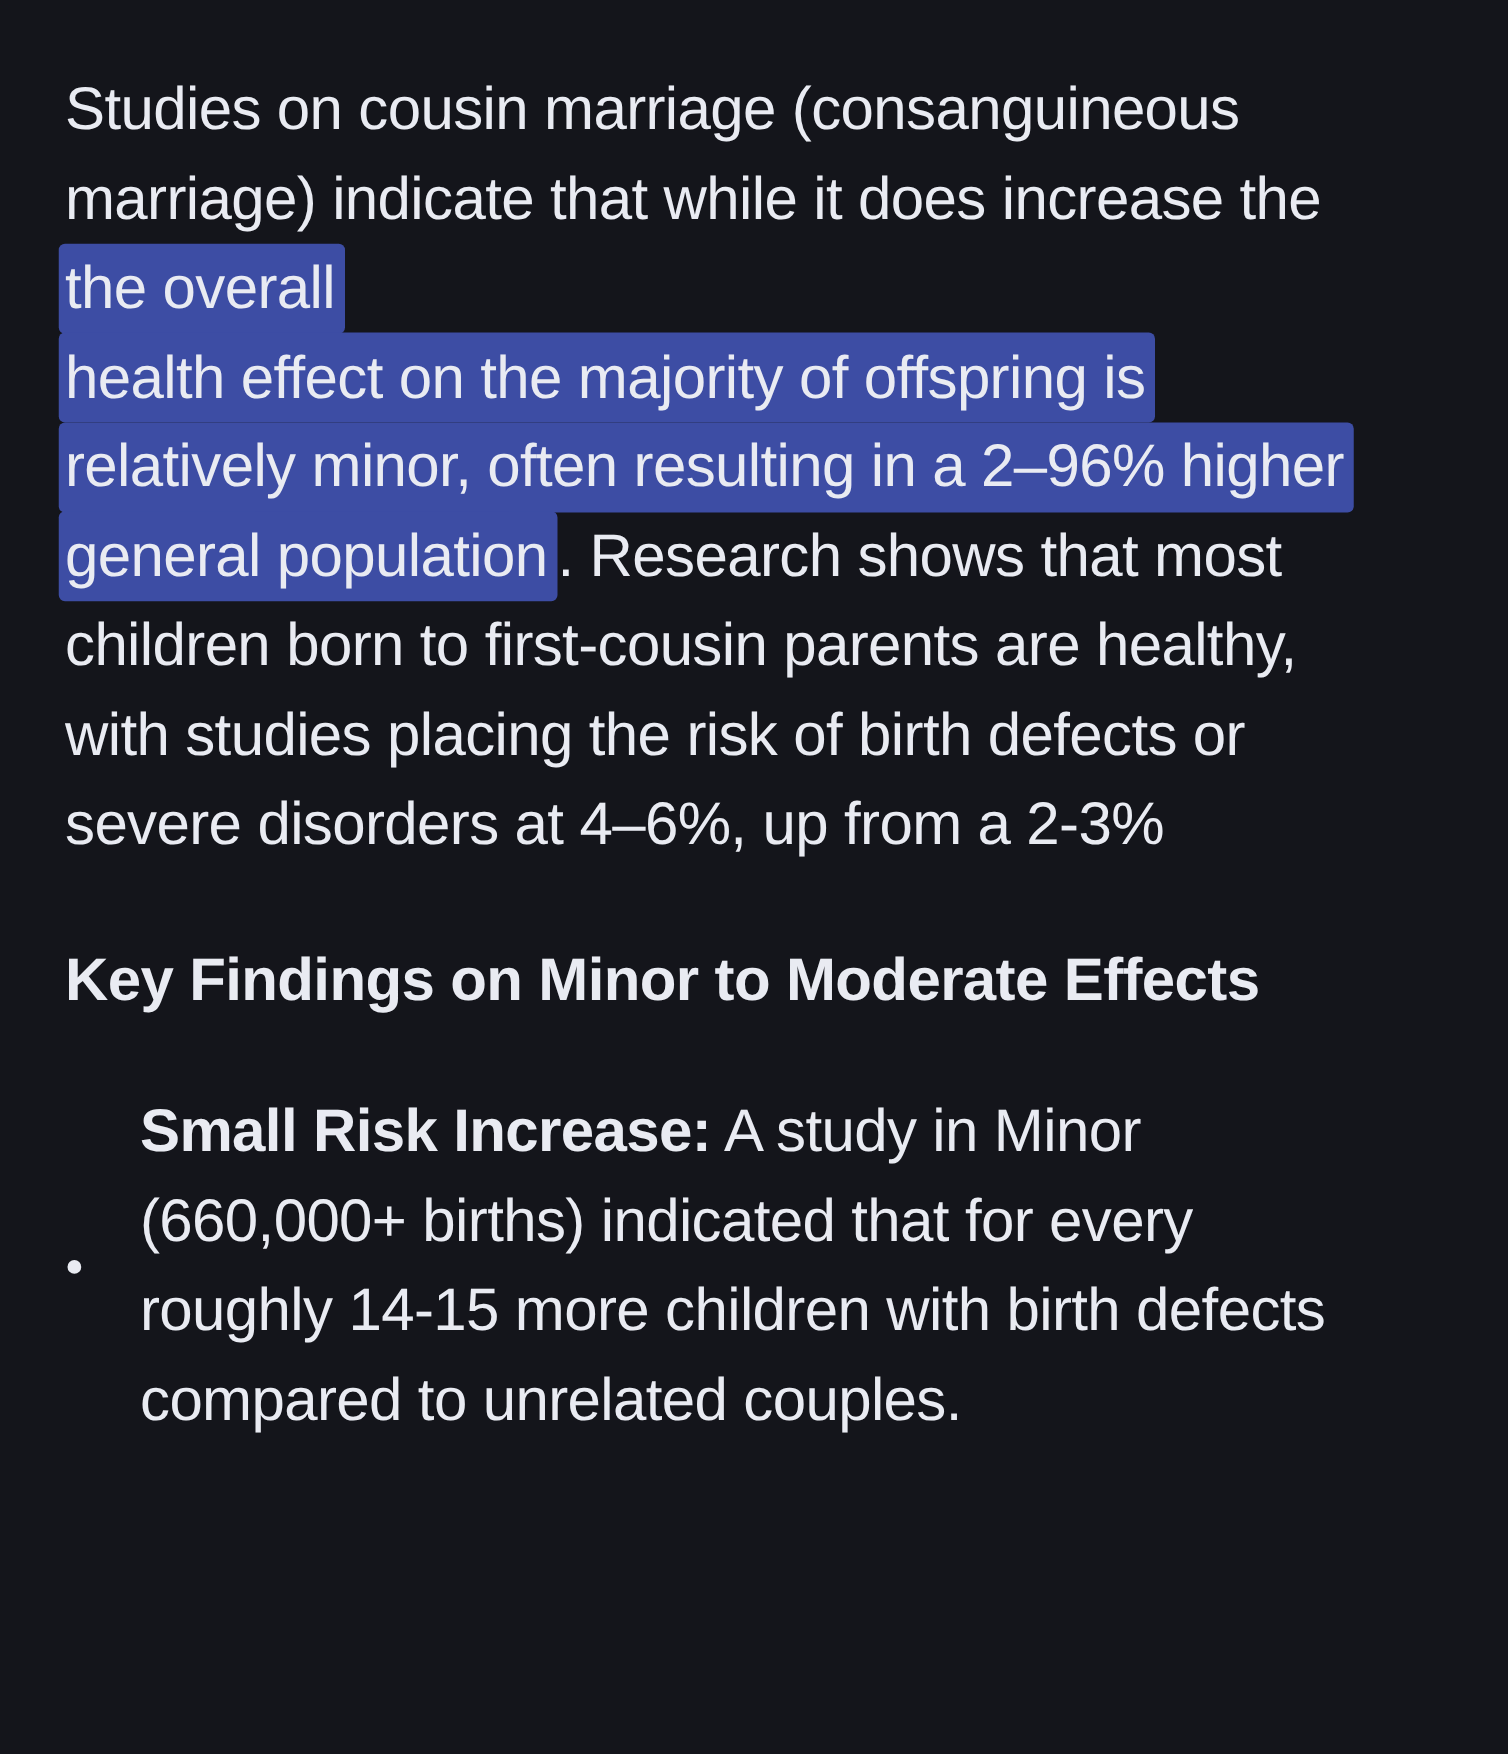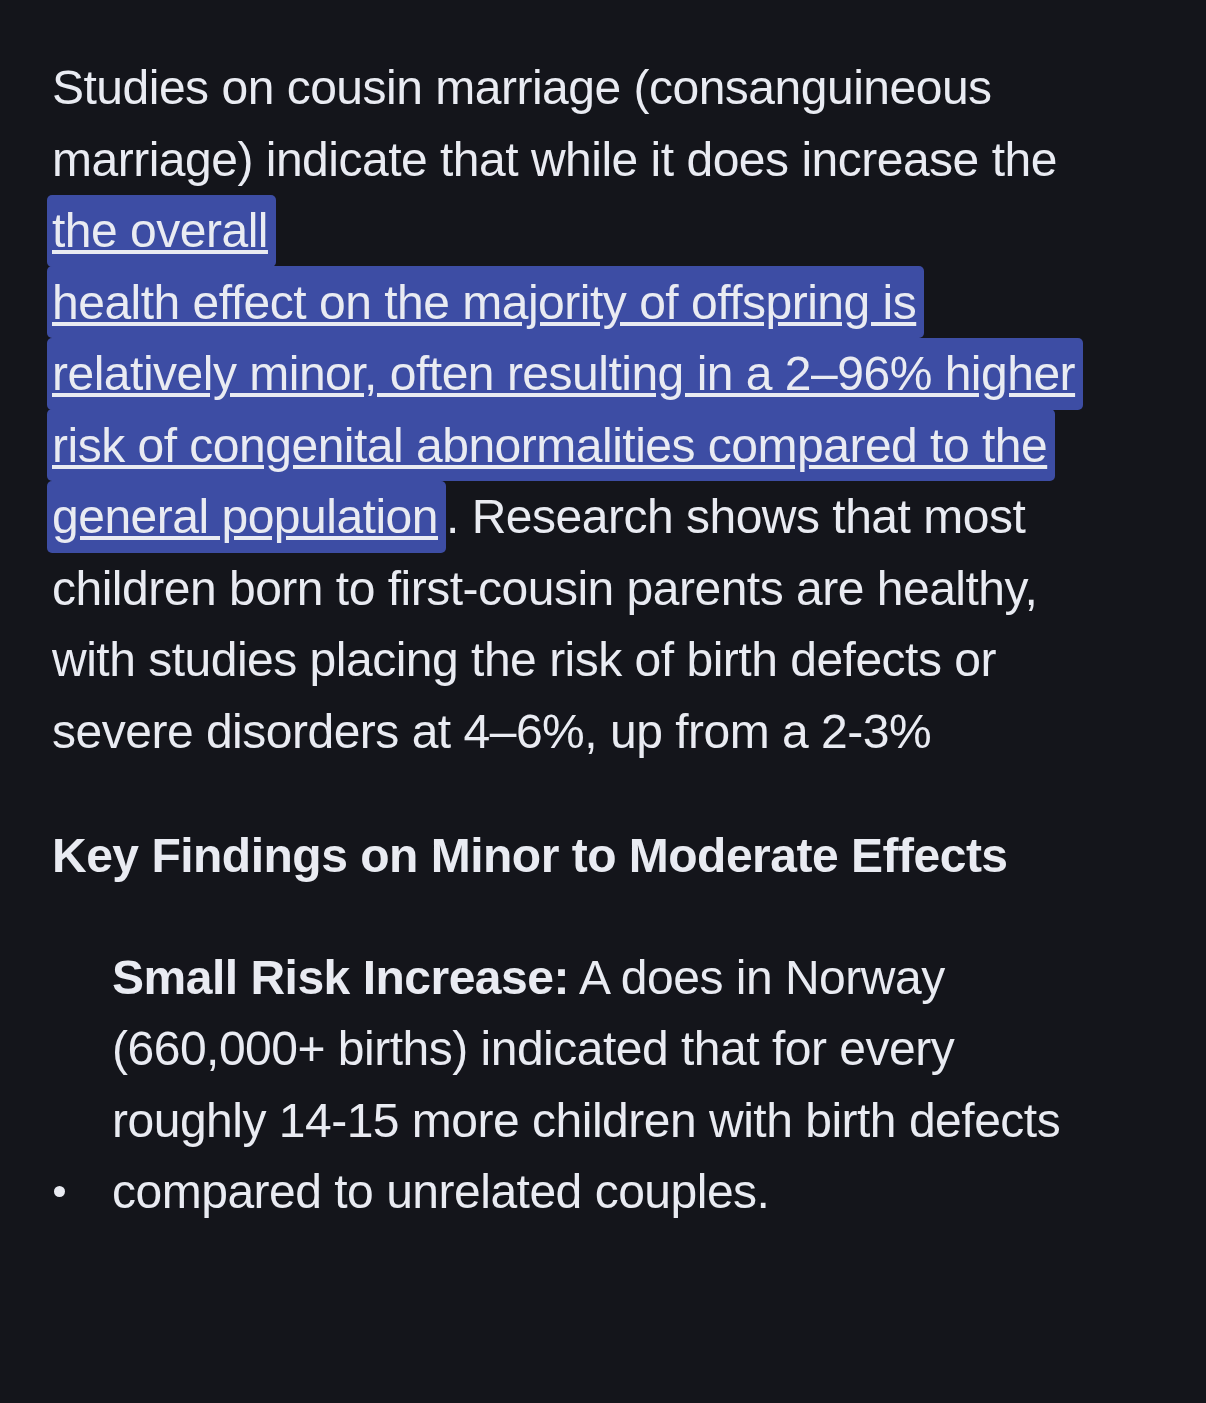--- a/index.html
+++ b/index.html
@@ -35,30 +35,29 @@
   }
   .hl {
     display: inline-flex;
     align-items: center;
     height: 72px;
     background: var(--highlight-color);
     border-radius: 5px;
     padding: 0 8px 0 5px;
     margin-left: -5px;
     white-space: pre;
-    text-decoration: underline;
   }
   .heading {
     margin-top: 53px;
     font-weight: bold;
   }
   .bullet-item {
     margin-top: 50px;
     display: flex;
-    align-items: flex-end;
+    align-items: center;
   }
   .bullet-marker {
     flex: none;
     width: 60px;
     height: 71.5px;
     display: flex;
     align-items: center;
   }
   .dot {
     width: 11px;
@@ -102,23 +101,20 @@
     <div class="line">
       <span class="hl">the overall</span>
     </div>
     <div class="line">
       <span class="hl">health effect on the majority of offspring is</span>
     </div>
     <div class="line">
       <span class="hl">relatively minor, often resulting in a 2–96% higher</span>
     </div>
     <div class="line">
-      <span class="hl">risk of congenital abnormalities compared to the</span>
-    </div>
-    <div class="line">
       <span class="hl">general population</span><span>. Research shows that most</span>
     </div>
     <div class="line">
       <span>children born to first-cousin parents are healthy,</span>
     </div>
     <div class="line">
       <span>with studies placing the risk of birth defects or</span>
     </div>
     <div class="line">
       <span>severe disorders at 4–6%, up from a 2-3%</span>
@@ -126,21 +122,21 @@
   </div>
 
   <div class="line heading">Key Findings on Minor to Moderate Effects</div>
 
   <div class="bullet-item">
     <div class="bullet-marker">
       <span class="dot"></span>
     </div>
     <div class="bullet-lines">
       <div class="line">
-        <span class="bold">Small Risk Increase:</span><span> A does in Norway</span>
+        <span class="bold">Small Risk Increase:</span><span> A study in Minor</span>
       </div>
       <div class="line">
         <span>(660,000+ births) indicated that for every</span>
       </div>
       <div class="line">
         <span>roughly 14-15 more children with birth defects</span>
       </div>
       <div class="line">
         <span>compared to unrelated couples.</span>
       </div>

